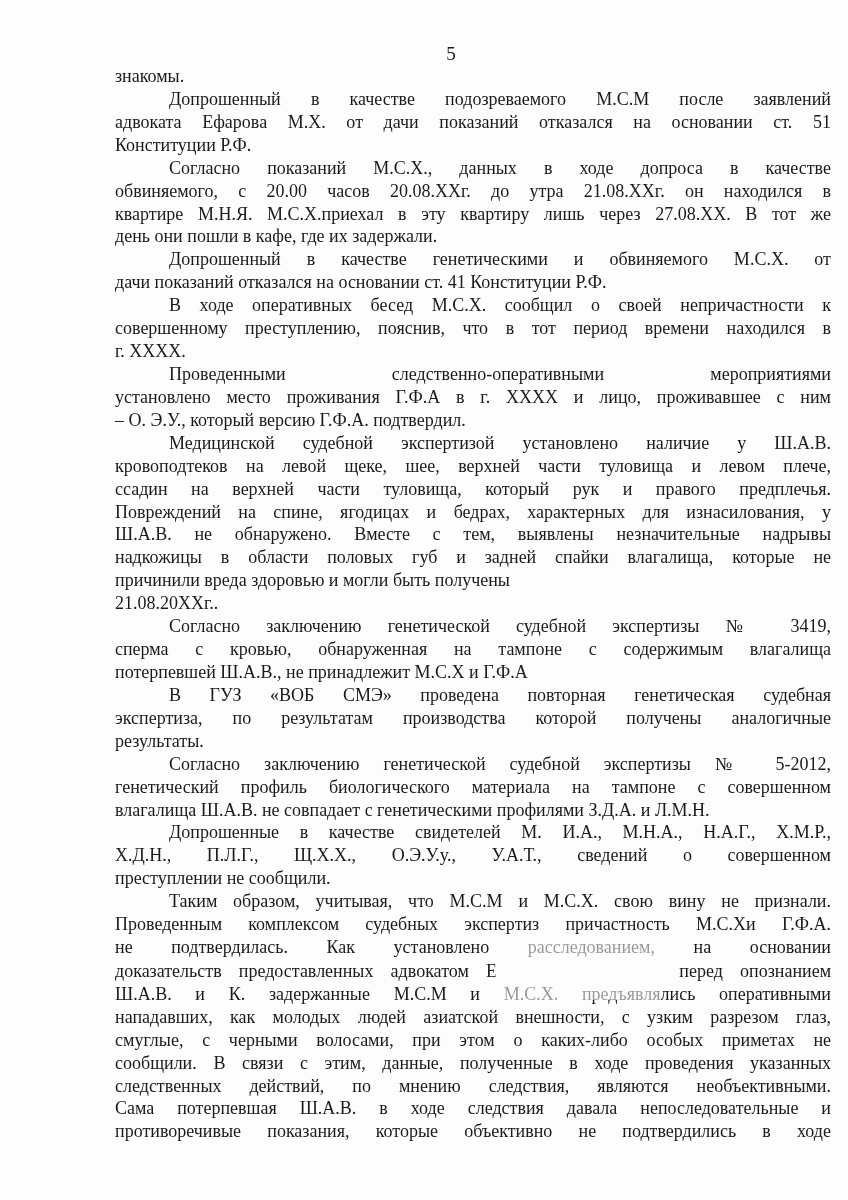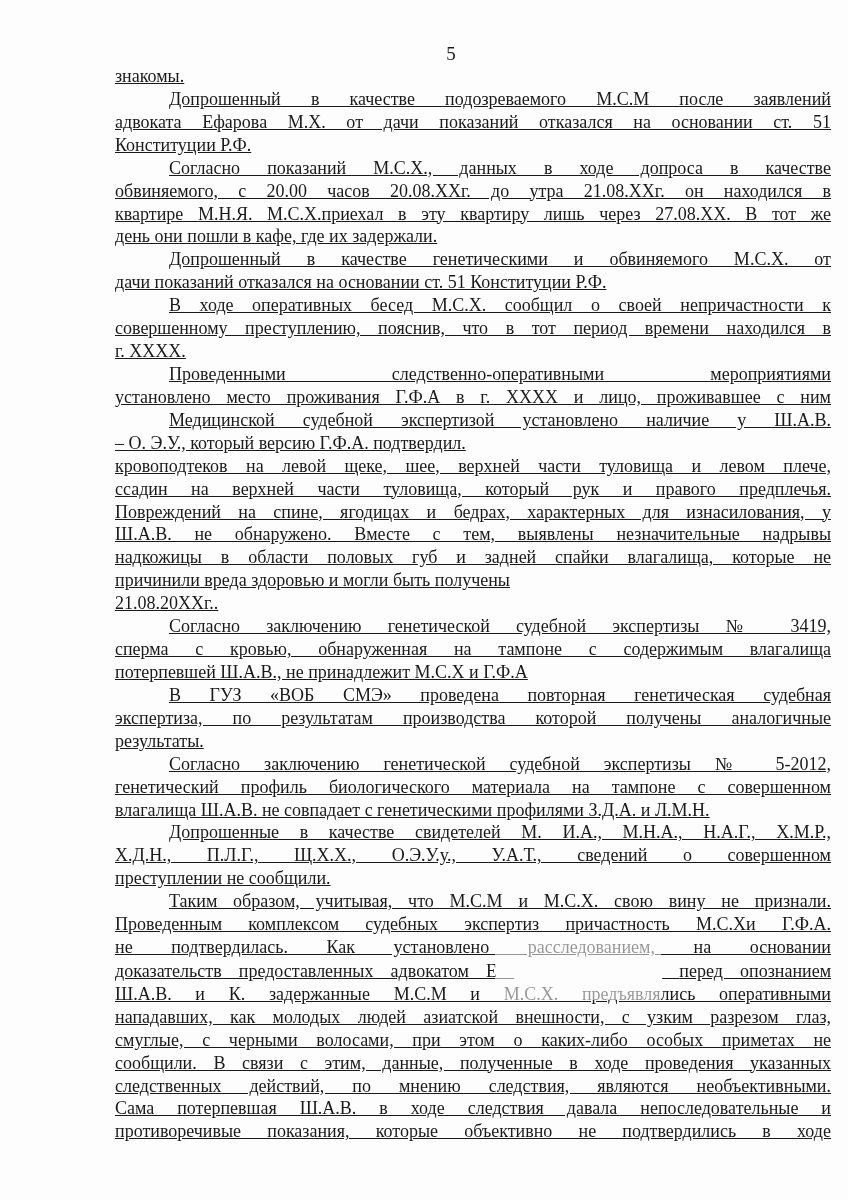--- a/index.html
+++ b/index.html
@@ -24,21 +24,20 @@
     height: 23px;
     text-align: center;
     transform: translateX(-22px);
     font-size: 19px;
   }
   .ln {
     line-height: 22.92px;
     text-align: justify;
     text-align-last: justify;
     white-space: normal;
-    text-decoration: underline;
   }
   .ln.last {
     text-align-last: left;
   }
   .ln.in {
     text-indent: 54px;
   }
   .gap {
     display: inline-block;
     width: 148px;
@@ -65,28 +64,28 @@
   <div>
     <div class="ln last">знакомы.</div>
     <div class="ln in">Допрошенный в качестве подозреваемого М.С.М после заявлений</div>
     <div class="ln">адвоката Ефарова М.Х. от дачи показаний отказался на основании ст. 51</div>
     <div class="ln last">Конституции Р.Ф.</div>
     <div class="ln in">Согласно показаний М.С.Х., данных в ходе допроса в качестве</div>
     <div class="ln">обвиняемого, с 20.00 часов 20.08.ХХг. до утра 21.08.ХХг. он находился в</div>
     <div class="ln">квартире М.Н.Я. М.С.Х.приехал в эту квартиру лишь через 27.08.ХХ. В тот же</div>
     <div class="ln last">день они пошли в кафе, где их задержали.</div>
     <div class="ln in">Допрошенный в качестве генетическими и обвиняемого М.С.Х. от</div>
-    <div class="ln last">дачи показаний отказался на основании ст. 51 Конституции Р.Ф.</div>
+    <div class="ln last">дачи показаний отказался на основании ст. 41 Конституции Р.Ф.</div>
     <div class="ln in">В ходе оперативных бесед М.С.Х. сообщил о своей непричастности к</div>
     <div class="ln">совершенному преступлению, пояснив, что в тот период времени находился в</div>
     <div class="ln last">г. ХХХХ.</div>
     <div class="ln in">Проведенными следственно-оперативными мероприятиями</div>
     <div class="ln">установлено место проживания Г.Ф.А в г. ХХХХ и лицо, проживавшее с ним</div>
+    <div class="ln last">– О. Э.У., который версию Г.Ф.А. подтвердил.</div>
     <div class="ln in">Медицинской судебной экспертизой установлено наличие у Ш.А.В.</div>
-    <div class="ln last">– О. Э.У., который версию Г.Ф.А. подтвердил.</div>
     <div class="ln">кровоподтеков на левой щеке, шее, верхней части туловища и левом плече,</div>
     <div class="ln">ссадин на верхней части туловища, который рук и правого предплечья.</div>
     <div class="ln">Повреждений на спине, ягодицах и бедрах, характерных для изнасилования, у</div>
     <div class="ln">Ш.А.В. не обнаружено. Вместе с тем, выявлены незначительные надрывы</div>
     <div class="ln">надкожицы в области половых губ и задней спайки влагалища, которые не</div>
     <div class="ln last">причинили вреда здоровью и могли быть получены</div>
     <div class="ln last">21.08.20ХХг..</div>
     <div class="ln in">Согласно заключению генетической судебной экспертизы № 3419,</div>
     <div class="ln">сперма с кровью, обнаруженная на тампоне с содержимым влагалища</div>
     <div class="ln last">потерпевшей Ш.А.В., не принадлежит М.С.Х и Г.Ф.А</div>

